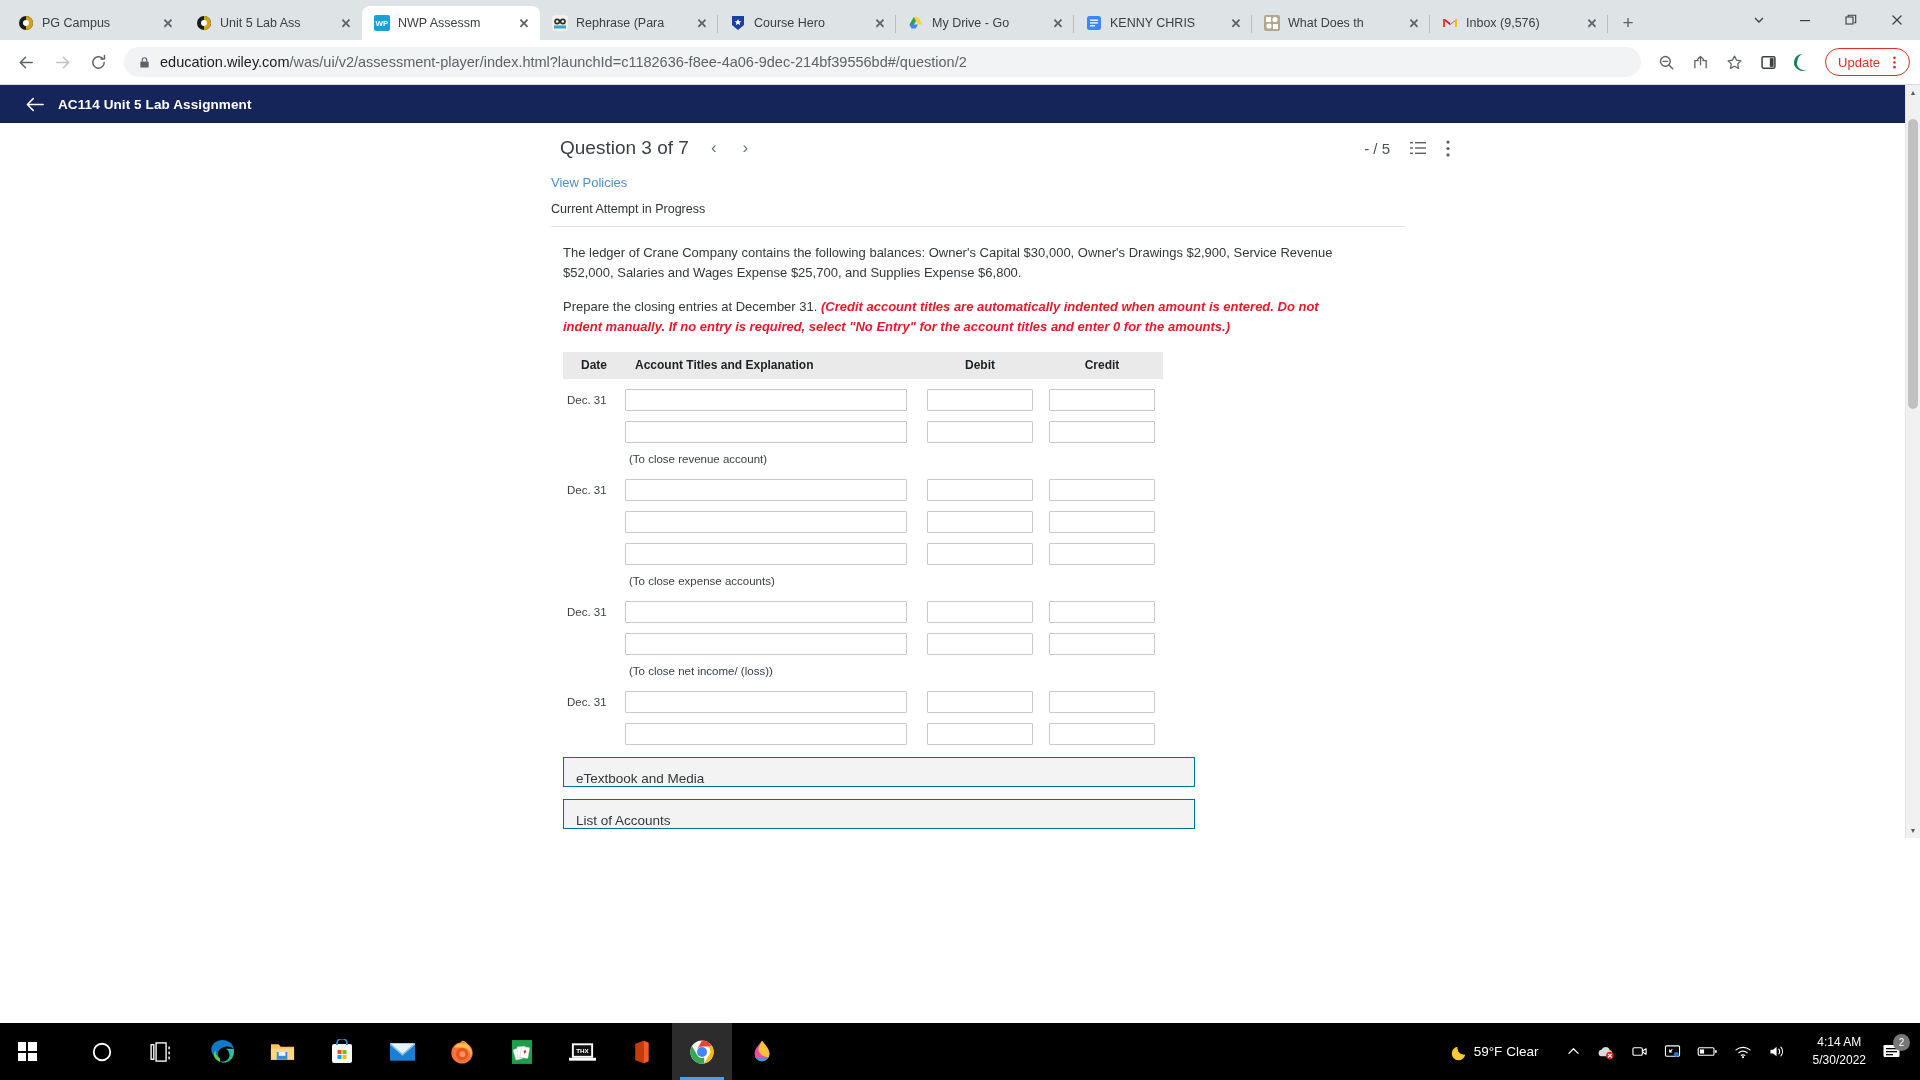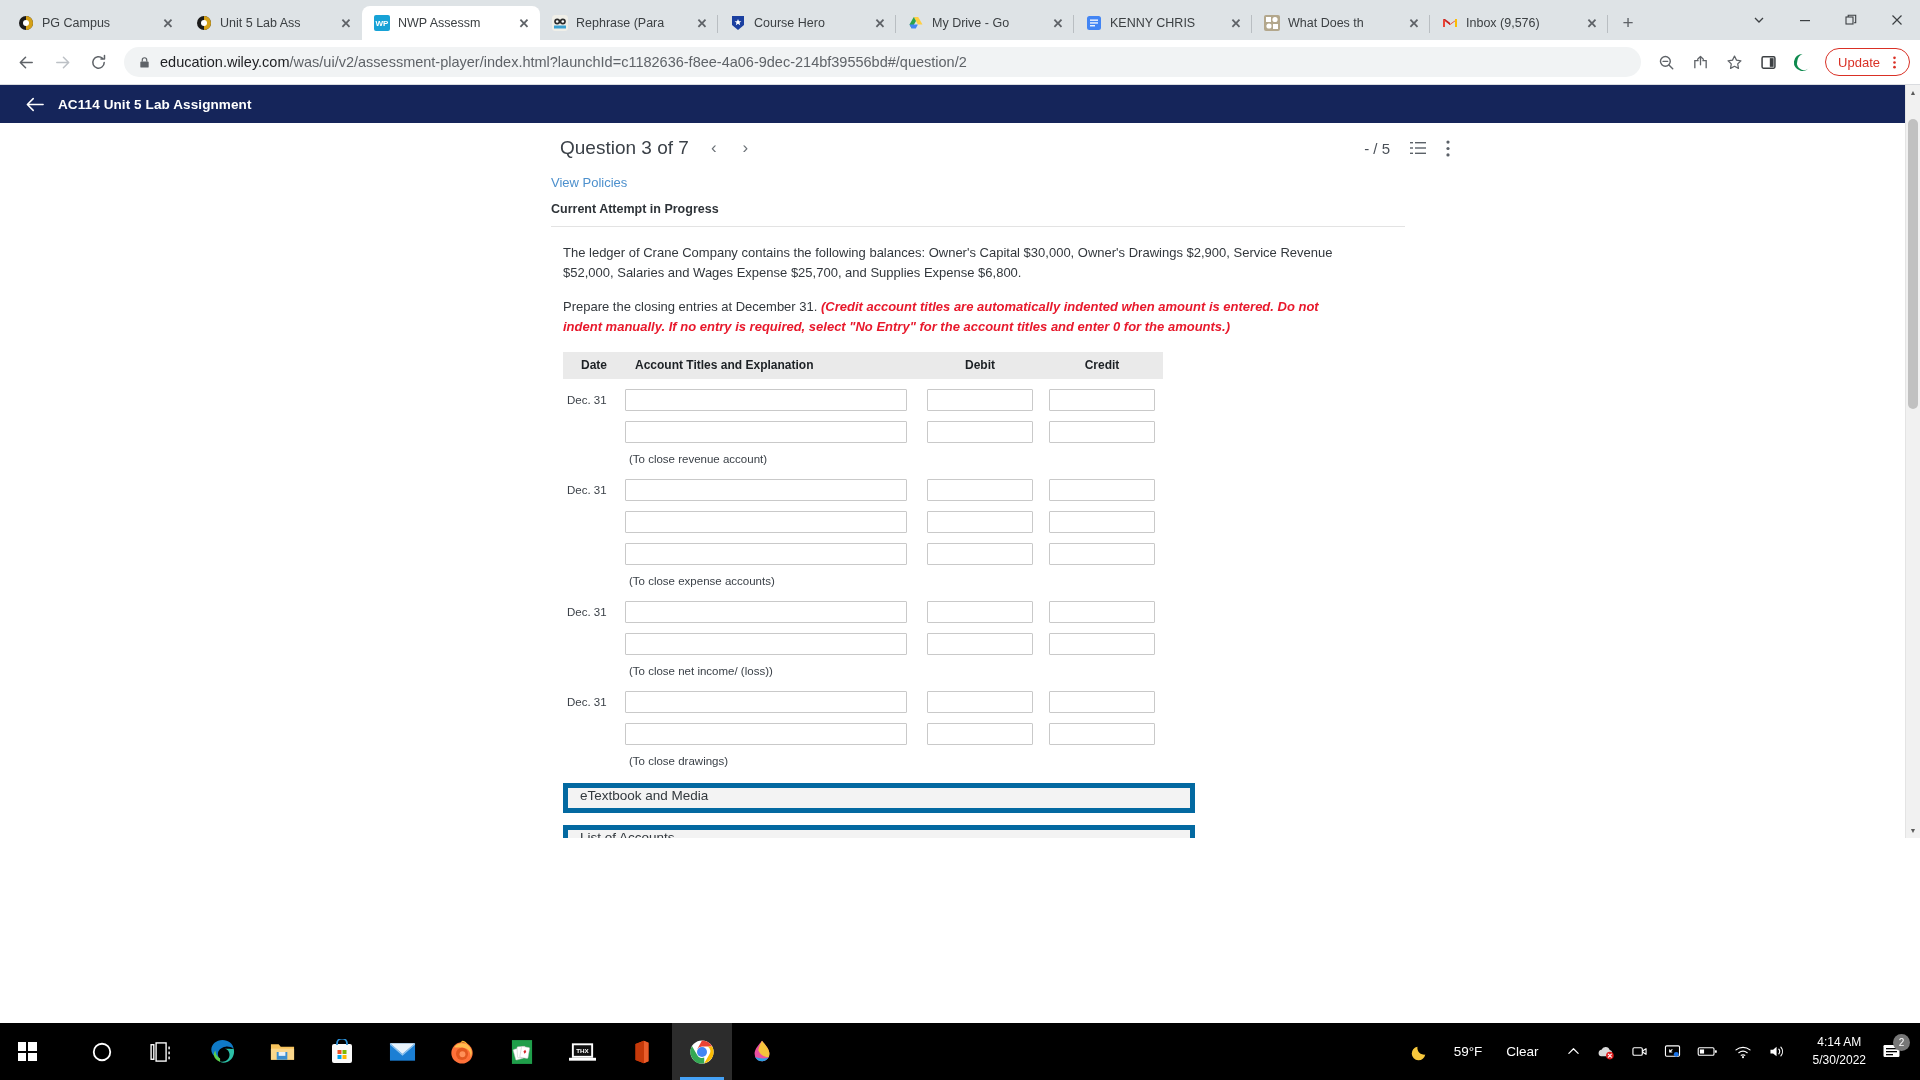--- a/index.html
+++ b/index.html
@@ -119,21 +119,21 @@
   .q-right {
     position: absolute; right: 455px; top: 0; height: 50px;
     display: flex; align-items: center; gap: 20px;
   }
   .q-score { font-size: 15px; color: #4a5058; }
 
   .content {
     padding-left: 551px; padding-right: 500px;
   }
   .link-policies { color: #4d90cd; font-size: 13px; margin-bottom: 12px; display: inline-block; }
-  .attempt { font-size: 12.5px; font-weight: bold; color: #2e3338; margin-bottom: 10px; }
+  .attempt { font-size: 12.5px; font-weight: normal; color: #2e3338; margin-bottom: 10px; }
   .card-divider { border-top: 1px solid #e3e3e3; }
 
   .qtext {
     font-size: 13px; color: #33383d; line-height: 1.55;
     padding: 16px 0 0 12px; max-width: 790px;
   }
   .qtext p { margin-bottom: 14px; }
   .hint { color: #e8192c; font-style: italic; font-weight: bold; }
 
   
@@ -154,22 +154,22 @@
   .jinput {
     width: 100%; height: 22px; border: 1px solid #c9c9c9; background: #fff;
     border-radius: 1px;
   }
   .jinput.num { width: 106px; }
   .jcaption { font-size: 11.5px; color: #3b4148; padding: 10px 0 4px 66px; }
 
   
   .accordion {
     margin: 12px 0 0 0; height: 30px; background: #f3f3f3;
-    border: 5px solid #0369a1;
-    display: flex; align-items: flex-start; padding-left: 12px;
+    border: 1px solid #0369a1;
+    display: flex; align-items: flex-end; padding-left: 12px;
     font-size: 13.5px; color: #32383d;
     width: 632px; margin-left: 0px;
   }
 
   .scrollbar {
     width: 15px; background: #f1f1f1; border-left: 1px solid #e4e4e4;
     position: relative;
   }
   .scroll-thumb {
     position: absolute; left: 2px; right: 2px; top: 34px; height: 290px;
@@ -206,21 +206,21 @@
   }
   .tb-app.active { background: #2c2c2c; }
   .tb-app.active::after {
     content: ""; position: absolute; bottom: 0; left: 8px; right: 8px;
     height: 3px; background: #45a1f5;
   }
   .tray {
     margin-left: auto; display: flex; align-items: center; gap: 0px;
     padding-right: 6px; height: 57px;
   }
-  .tray-weather { display: flex; align-items: center; gap: 24px; padding: 0 14px; }
+  .tray-weather { display: flex; align-items: center; gap: 4px; padding: 0 14px; }
   .tray-weather .temp { color: #fff; font-size: 13.5px; }
   .tray-icons { display: flex; align-items: center; gap: 16px; padding: 0 14px; color: #fff; }
   .tray-clock {
     color: #fff; font-size: 12px; line-height: 1.45; text-align: center;
     padding: 0 12px;
   }
   .tray-notif { padding: 0 12px 0 4px; position: relative; color: #fff; display: flex; align-items: center; }
   .notif-badge {
     position: absolute; right: 4px; bottom: 10px;
     width: 17px; height: 17px; border-radius: 50%;
@@ -584,21 +584,20 @@
               <div class="jrow">
                 <div class="jdate"></div>
                 <div class="jcell-acct"><input class="jinput" type="text" placeholder="" style=""></div>
                 <div class="jcell-num">
                   <input class="jinput num" type="text" placeholder="" style="">
                 </div>
                 <div class="jcell-num">
                   <input class="jinput num" type="text" placeholder="" style="">
                 </div>
               </div>
-              <div class="jcaption">(To close drawings)</div>
             </div>
         </div>
 
         <div style="margin-left:12px;">
           <div class="accordion">
             <span>eTextbook and Media</span>
           </div>
           <div class="accordion">
             <span>List of Accounts</span>
           </div>

